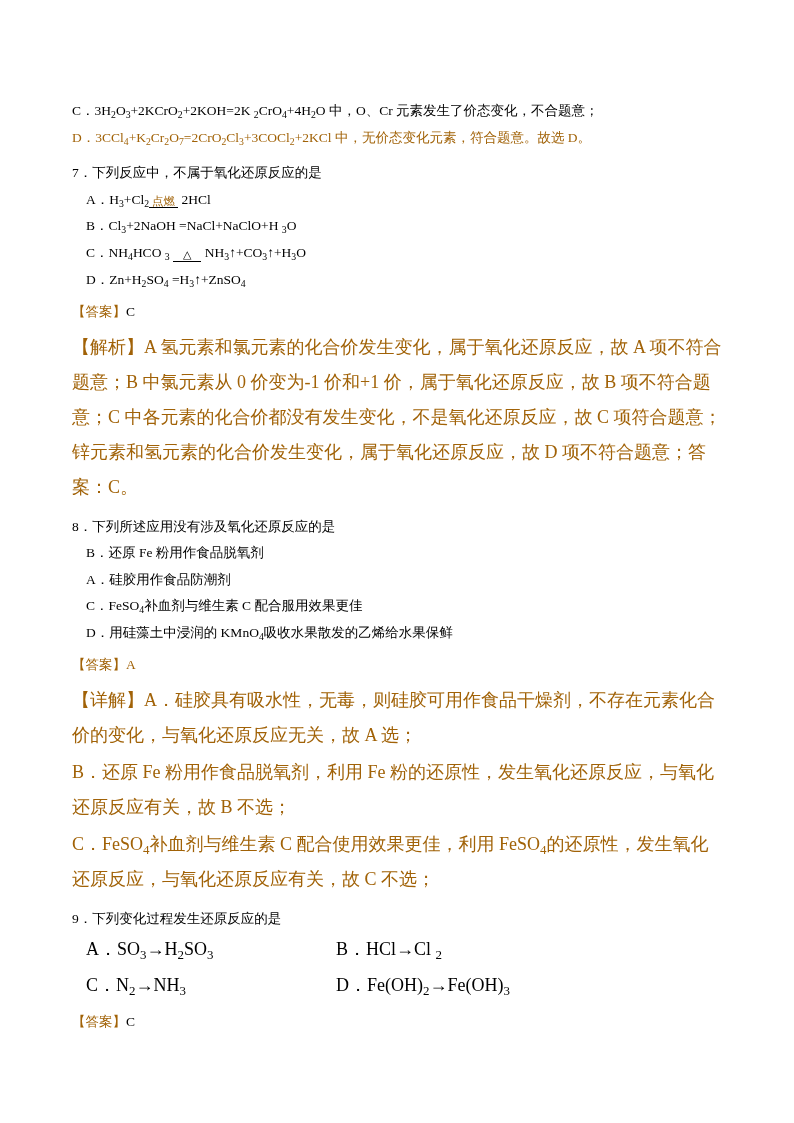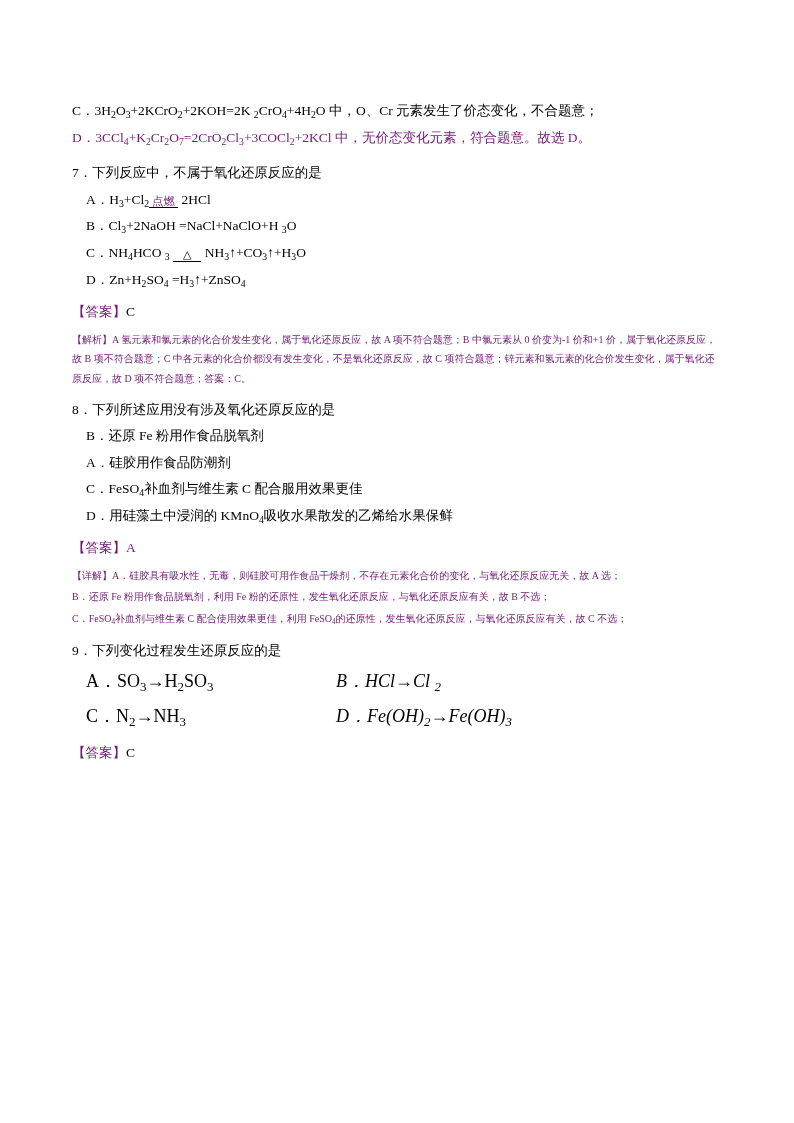--- a/index.html
+++ b/index.html
@@ -20,26 +20,26 @@
     box-sizing: border-box;
     padding: 86px 72px 60px 72px;
     margin-top: 12px;
   }
   .line {
     font-size: 13.5px;
     line-height: 1.95;
     white-space: nowrap;
   }
   .wrap {
-    font-size: 10px;
+    font-size: 18px;
     line-height: 1.95;
     white-space: normal;
   }
   .red {
-    color: #701a75;
+    color: #a16207;
   }
   .indent1 {
     padding-left: 14px;
   }
   sub {
     font-size: 0.72em;
     vertical-align: -0.28em;
   }
   .cond-red {
     display: inline-block;
@@ -65,21 +65,20 @@
     display: flex;
     font-size: 18px;
     line-height: 1.95;
   }
   .opt-col-a {
     width: 250px;
     flex: 0 0 250px;
   }
   .opt-col-b {
     flex: 1 1 auto;
-    font-style: italic;
   }
   .ans {
     margin-top: 6px;
   }
   .blk {
     margin-top: 4px;
   }
   .para {
     margin-top: 2px;
   }

